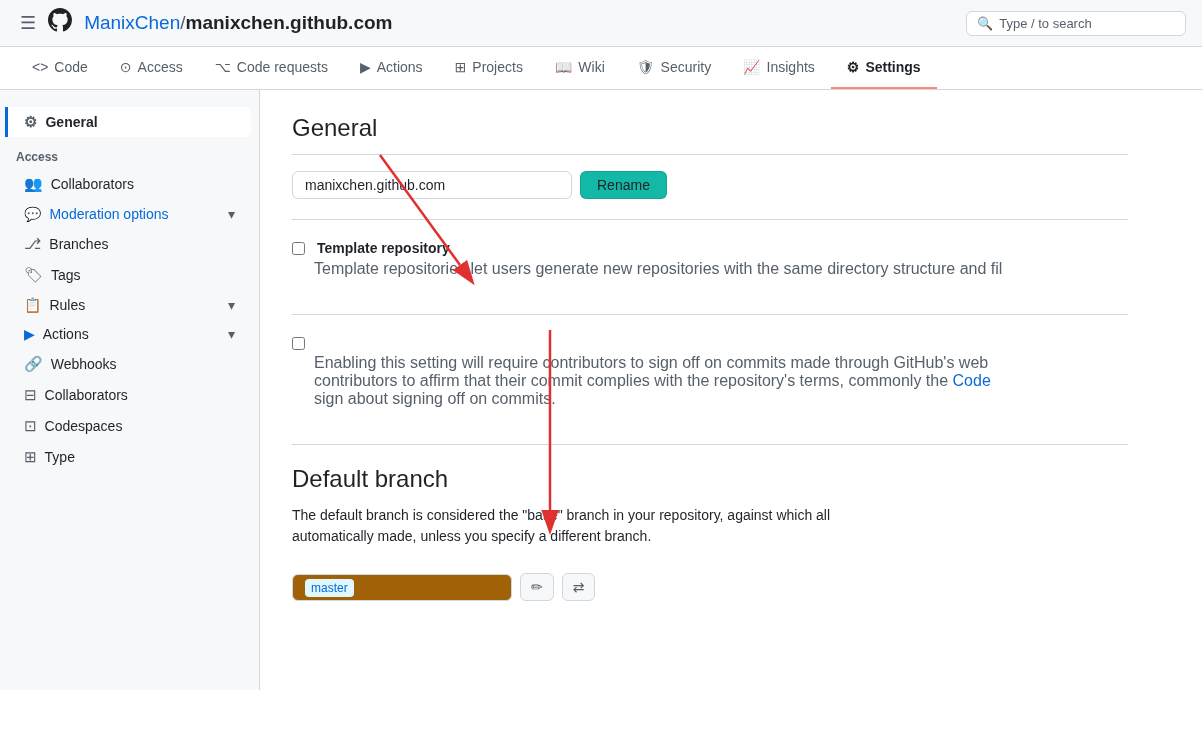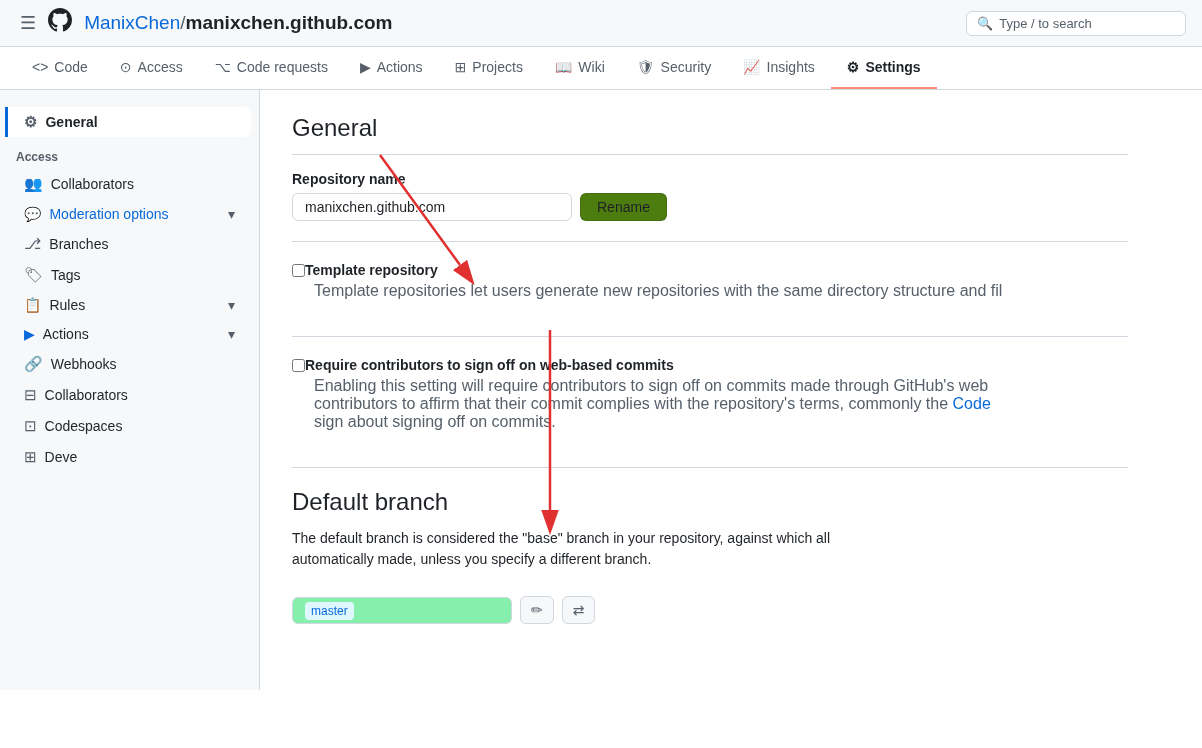--- a/index.html
+++ b/index.html
@@ -178,34 +178,34 @@
     .btn {
       padding: 5px 16px;
       font-size: 14px;
       font-weight: 500;
       border-radius: 6px;
       cursor: pointer;
       border: 1px solid;
       white-space: nowrap;
     }
     .btn-default {
-      background: #4d7c0f;
+      background: #14b8a6;
       border-color: rgba(27, 31, 36, 0.15);
       color: #1f2328;
     }
 
     
     .checkbox-section {
       margin-bottom: 16px;
       padding-bottom: 16px;
     }
     .checkbox-row {
       display: flex;
       align-items: flex-start;
-      gap: 0;
+      gap: 12px;
       margin-bottom: 4px;
     }
     .checkbox-row input[type="checkbox"] {
       margin-top: 2px;
       cursor: pointer;
     }
     .checkbox-label {
       font-size: 14px;
       font-weight: 600;
       color: #1f2328;
@@ -229,21 +229,21 @@
       color: #1f2328;
       margin-bottom: 26px;
       line-height: 1.5;
     }
     .branch-input-row {
       display: flex;
       align-items: center;
       gap: 8px;
     }
     .branch-tag {
-      background: #86efac;
+      background: #a16207;
       border: 1px solid #d0d7de;
       border-radius: 6px;
       padding: 5px 12px;
       font-size: 13px;
       color: #1f2328;
       width: 220px;
     }
     .branch-icon-btn {
       border: 1px solid #d0d7de;
       border-radius: 6px;
@@ -380,29 +380,28 @@
         <span>Collaborators</span>
       </div>
 
       <div class="sidebar-item">
         <span class="item-icon">⊡</span>
         <span>Codespaces</span>
       </div>
 
       <div class="sidebar-item">
         <span class="item-icon">⊞</span>
-        <span>Deve</span>
+        <span>Type</span>
       </div>
     </aside>
 
     <main class="content">
       <h1 class="content-title">General</h1>
 
       <div class="form-group">
-        <label class="form-label">Repository name</label>
         <div class="form-row">
           <input class="form-input" type="text" value="manixchen.github.com" style="">
           <button class="btn btn-default">Rename</button>
         </div>
       </div>
 
       <hr class="section-divider">
 
       <div class="checkbox-section">
         <div class="checkbox-row">
@@ -410,21 +409,20 @@
           <label class="checkbox-label" for="template-repo">Template repository</label>
         </div>
         <div class="checkbox-desc">Template repositories let users generate new repositories with the same directory structure and fil</div>
       </div>
 
       <hr class="section-divider">
 
       <div class="checkbox-section">
         <div class="checkbox-row">
           <input type="checkbox" id="sign-off" style="">
-          <label class="checkbox-label" for="sign-off">Require contributors to sign off on web-based commits</label>
         </div>
         <div class="checkbox-desc">
           <span>Enabling this setting will require contributors to sign off on commits made through GitHub's web</span>
           <br>
           <span>contributors to affirm that their commit complies with the repository's terms, commonly the</span>
           <a href="#">Code</a>
           <br>
           <span>sign about signing off on commits.</span>
         </div>
       </div>

